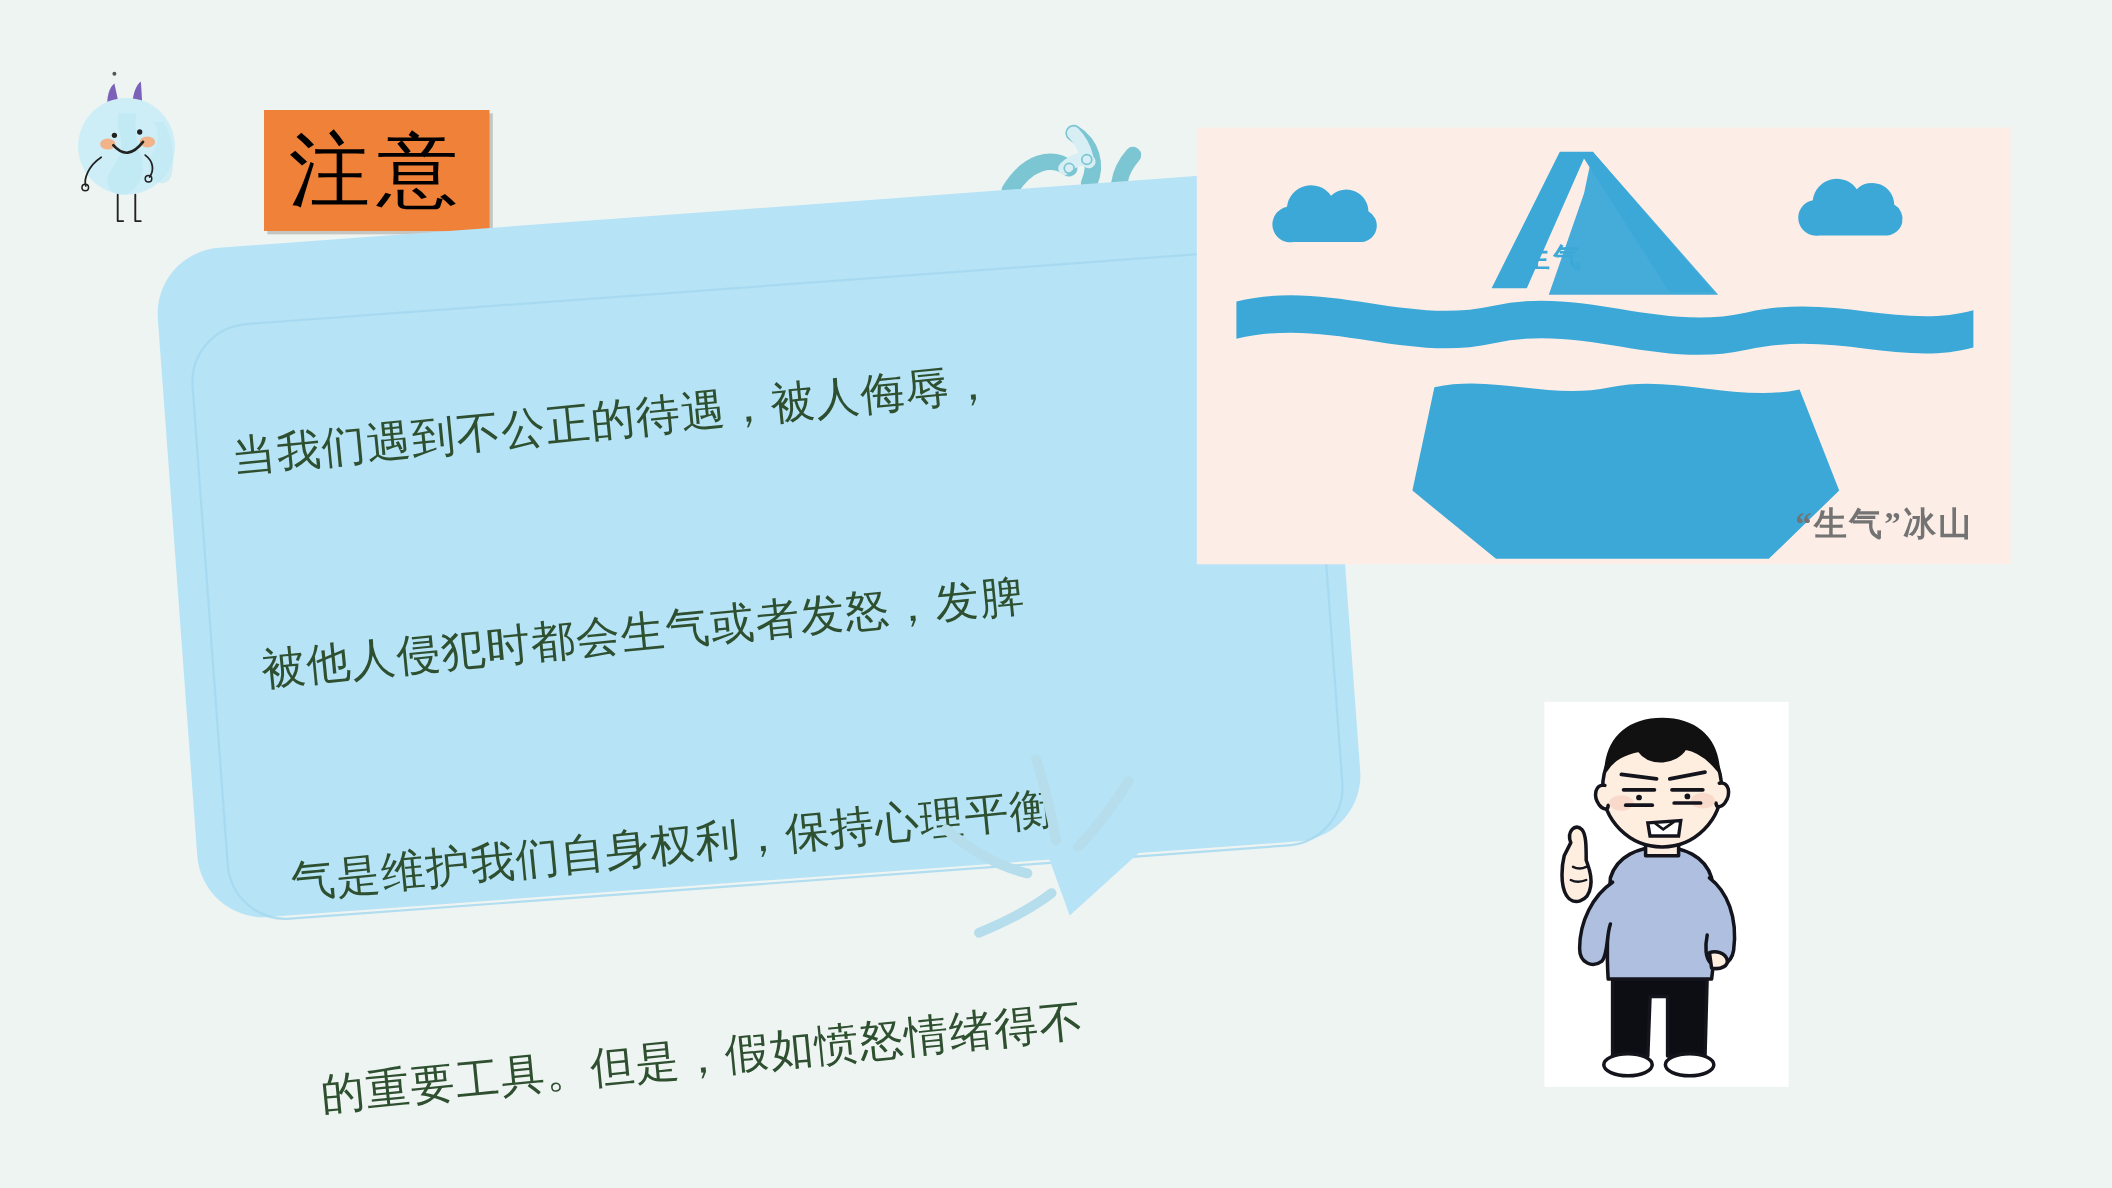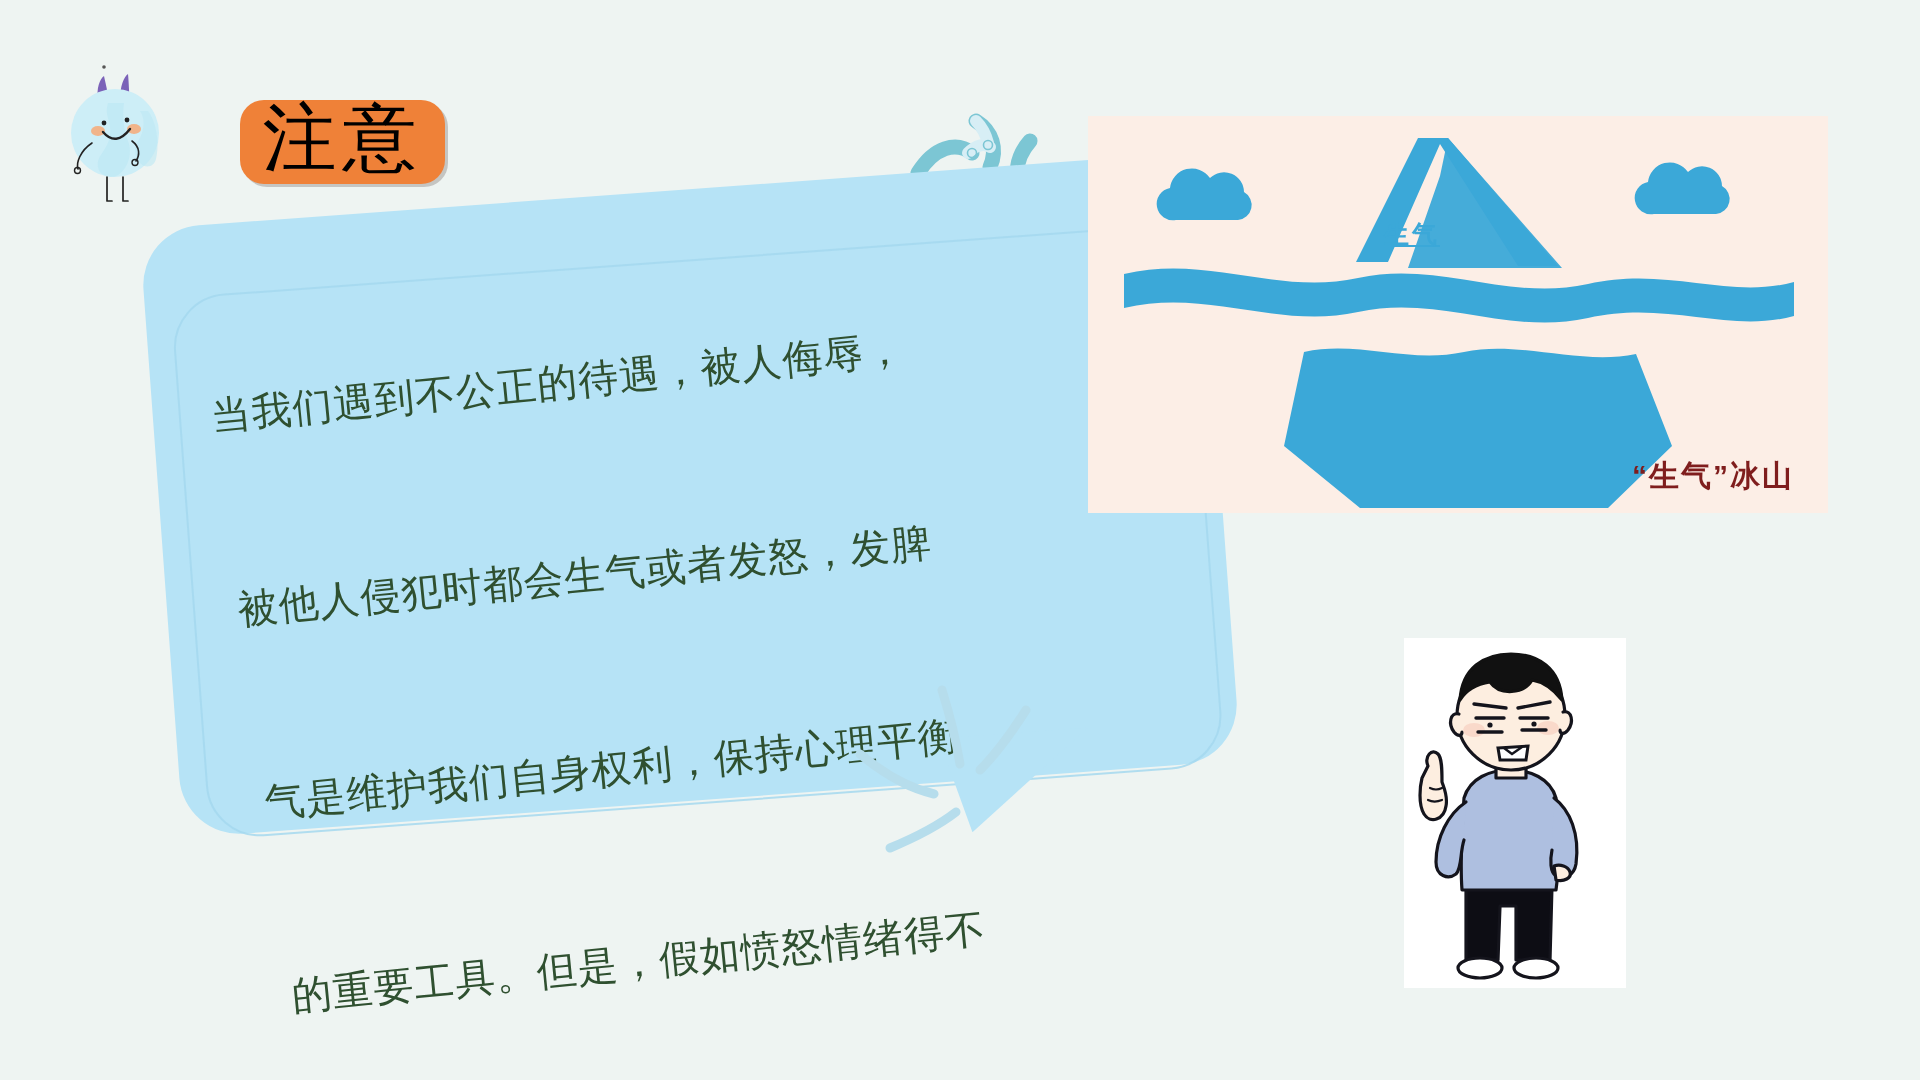--- a/index.html
+++ b/index.html
@@ -11,24 +11,24 @@
   }
   .stage{position:absolute;inset:0;}
 
   
   .mascot{position:absolute;left:60px;top:55px;width:170px;height:175px;}
   .mascot svg{display:block;}
 
   
   .notice-badge{
     position:absolute;left:240px;top:100px;
-    width:205px;height:84px;
+    width:205px;height:110px;
     background:#ef8138;
     box-shadow:3px 3px 0 rgba(120,110,105,.35);
-    display:flex;align-items:flex-start;justify-content:center;border-radius:24px;
+    display:flex;align-items:center;justify-content:center;
   }
   .notice-badge span{
     font-size:74px;line-height:1;color:#000;
     letter-spacing:6px;font-weight:400;
     font-family:"DejaVu Sans","Liberation Sans",sans-serif;
   }
 
   
   .bubble-wrap{
     position:absolute;left:160px;top:190px;
@@ -84,35 +84,34 @@
     width:740px;height:397px;
     background:#fceee6;
     overflow:hidden;
   }
   .iceberg-panel svg{position:absolute;left:0;top:0;}
   .berg-label{
     position:absolute;left:296px;top:102px;
     font-size:25px;font-weight:bold;color:#3ba8d8;
     letter-spacing:3px;
     font-family:"DejaVu Sans","Liberation Sans",sans-serif;
-    text-decoration:underline;
   }
   .berg-list{
     position:absolute;left:0;top:196px;width:740px;
     text-align:center;color:#ffffff;
     font-size:24px;line-height:30px;font-weight:bold;
     letter-spacing:1px;
     font-family:"DejaVu Sans","Liberation Sans",sans-serif;
   }
   .berg-list div{white-space:pre;}
   .berg-caption{
     position:absolute;right:34px;bottom:16px;
-    font-size:30px;font-weight:bold;color:#7f1d1d;
+    font-size:30px;font-weight:bold;color:#737373;
     letter-spacing:2px;
-    font-family:Liberation Sans, sans-serif;
+    font-family:Liberation Serif, serif;
   }
 
   
   .man-card{
     position:absolute;left:1404px;top:638px;
     width:222px;height:350px;
     background:#ffffff;
   }
   .man-card svg{display:block;}
 </style>

